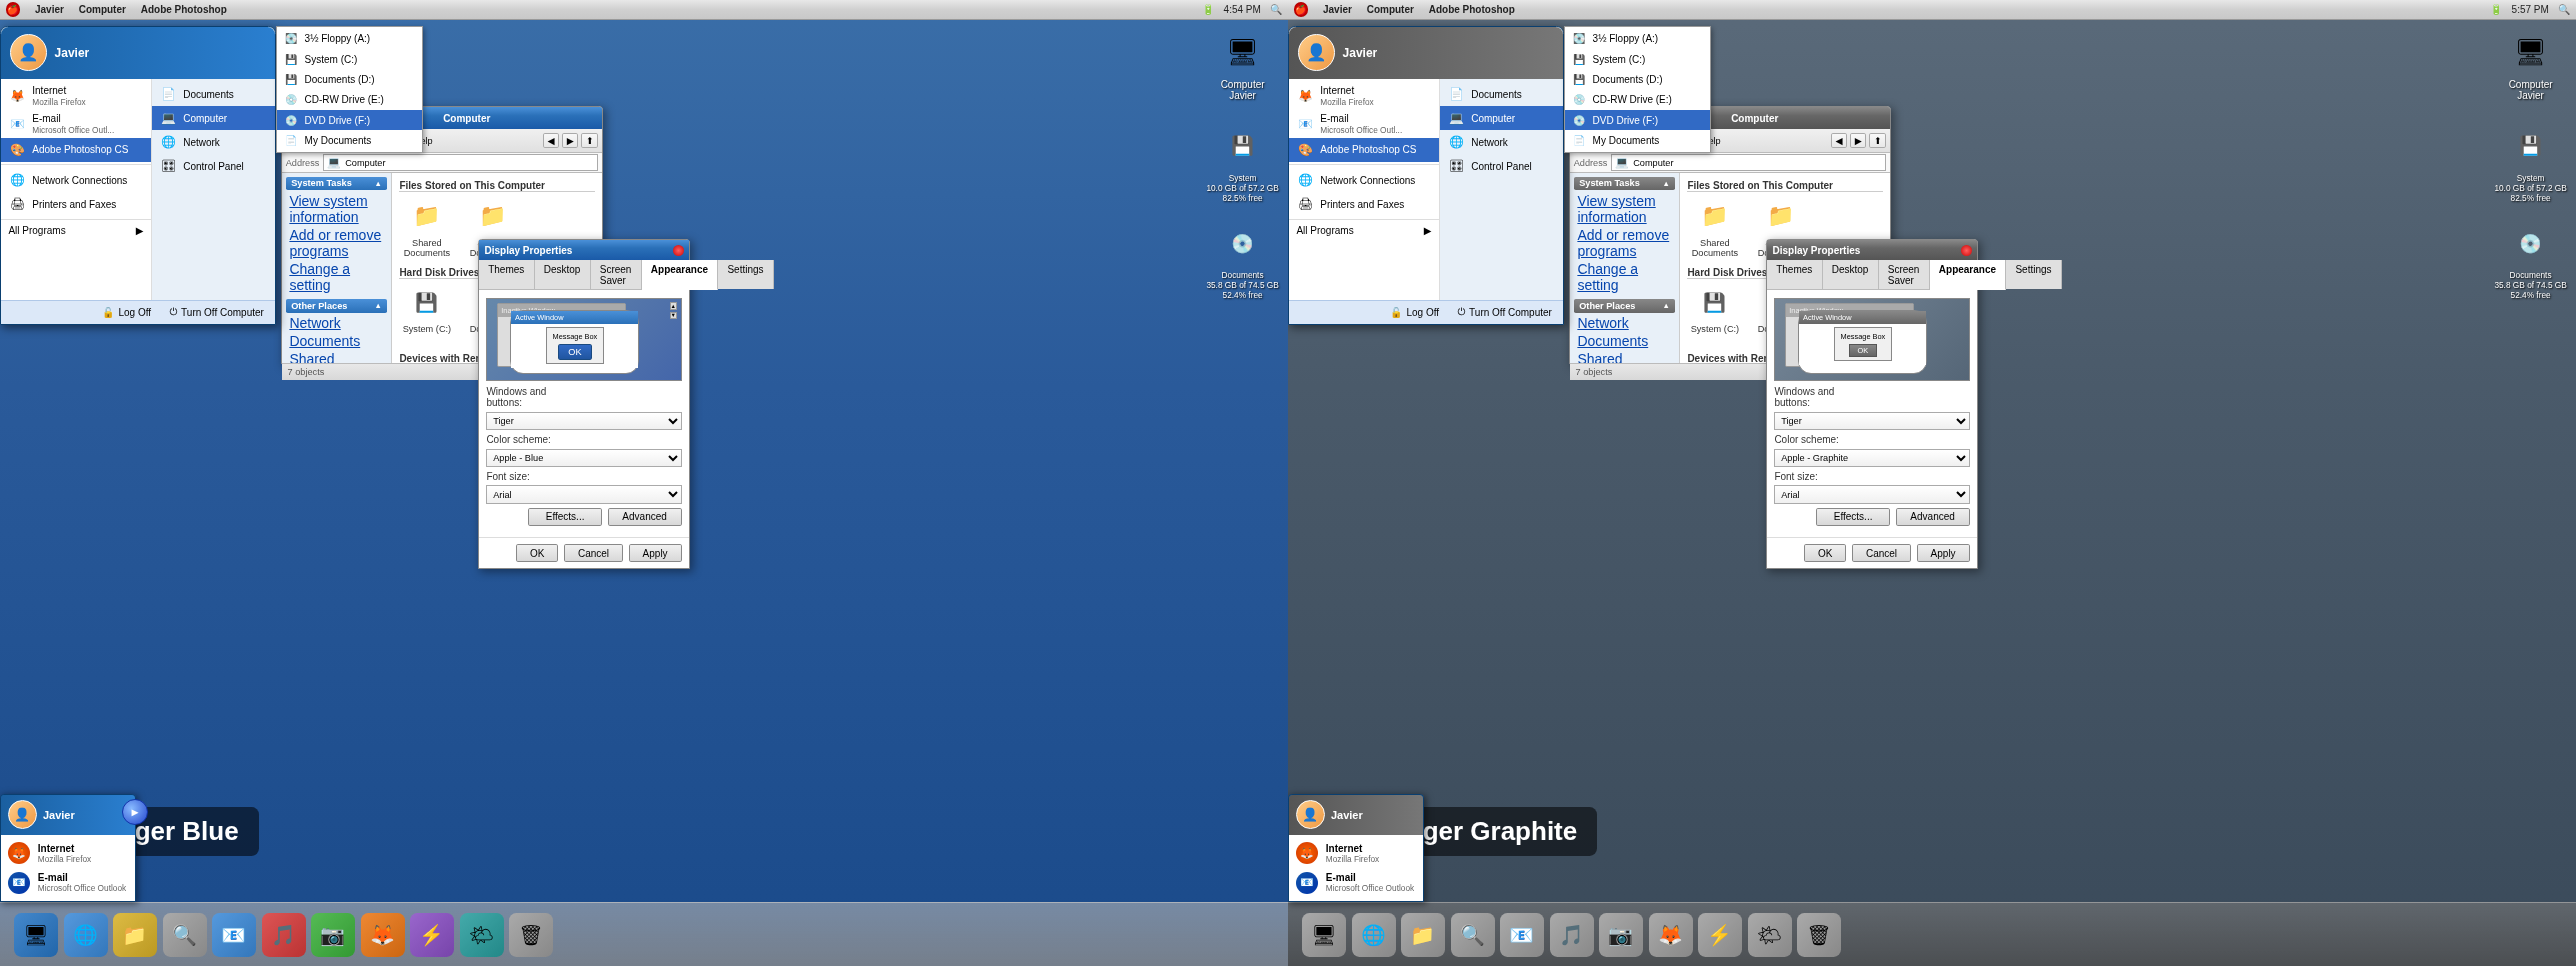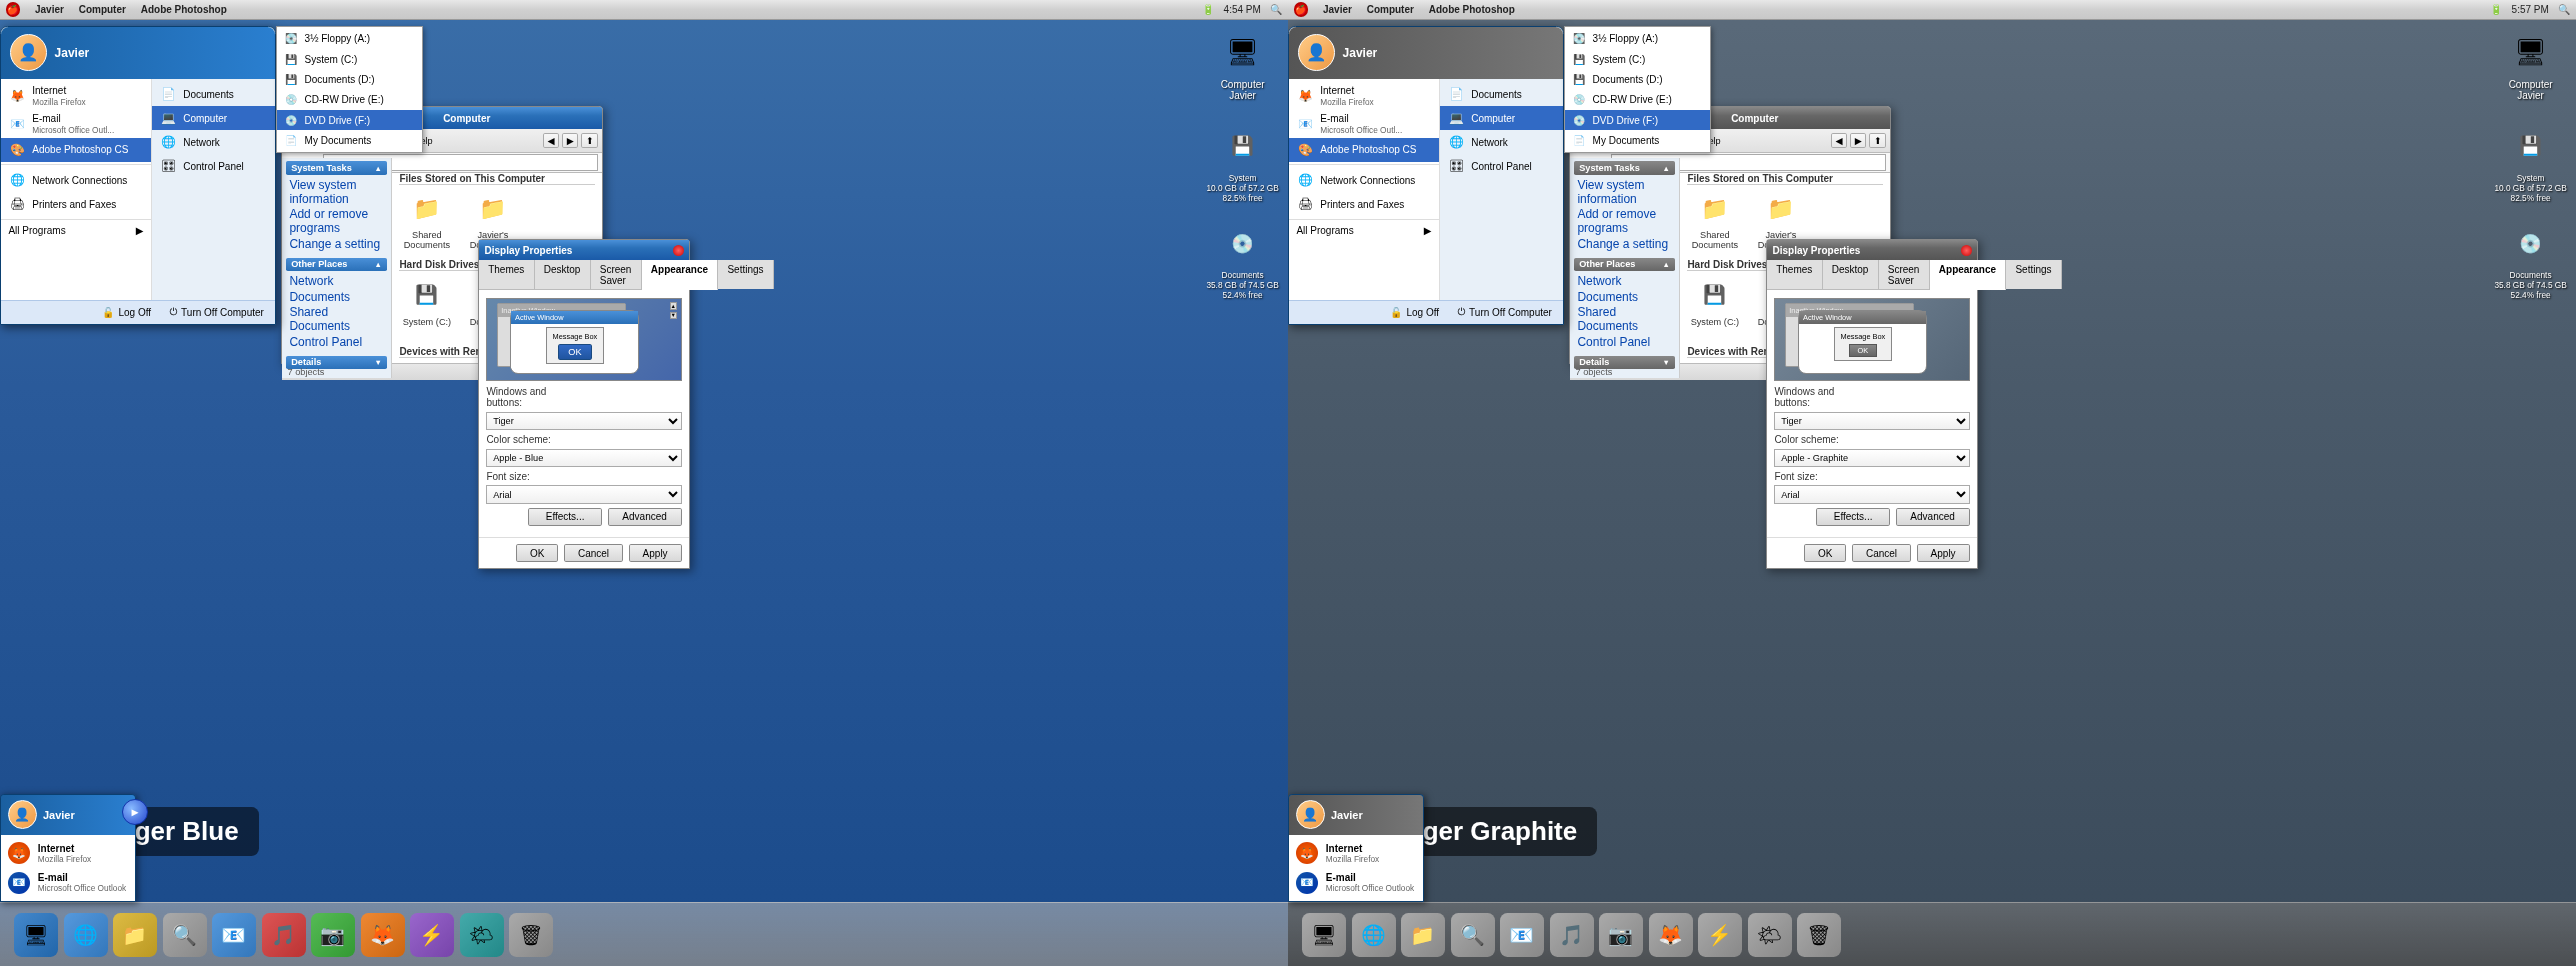--- a/index.html
+++ b/index.html
@@ -325,21 +325,20 @@
       padding: 0.9px 3.7px;
       font-size: 9.2px;
       display: flex;
       align-items: center;
       gap: 3.7px;
     }
     .address-icon { font-size: 11px; }
     .explorer-body {
       display: flex;
       height: calc(100% - 66px);
-      align-items: center;
     }
     .explorer-sidebar {
       width: 110px;
       background: #e8f0f8;
       border-right: 0.9px solid #ccc;
       padding: 3.7px;
       overflow-y: auto;
     }
     .sidebar-section {
       margin-bottom: 5.5px;
@@ -352,23 +351,24 @@
       padding: 1.8px 5.5px;
       border-radius: 1.8px;
       display: flex;
       justify-content: space-between;
       align-items: center;
       margin-bottom: 1.8px;
     }
     .sidebar-link {
       display: block;
       padding: 0.9px 3.7px;
-      font-size: 12px;
+      font-size: 14px;
       color: #0645ad;
       cursor: pointer;
+      text-decoration: underline;
     }
     .explorer-content {
       flex: 1;
       padding: 7.4px;
       overflow-y: auto;
     }
     .content-section-title {
       font-size: 10px;
       font-weight: bold;
       color: #333;
@@ -477,21 +477,21 @@
       border-radius: 1.8px;
     }
     .preview-active {
       position: absolute;
       top: 11px;
       left: 23px;
       width: 129px;
       height: 64px;
       background: linear-gradient(180deg, #4a90d8 0%, #2a70b8 30%, #fff 30%);
       border: 0.9px solid #888;
-      border-radius: 8px;
+      border-radius: 13px;
     }
     .preview-titlebar {
       height: 13px;
       background: linear-gradient(180deg, #4a90d8, #2a70b8);
       font-size: 7.4px;
       color: #fff;
       padding: 0.9px 3.7px;
       display: flex;
       align-items: center;
     }

